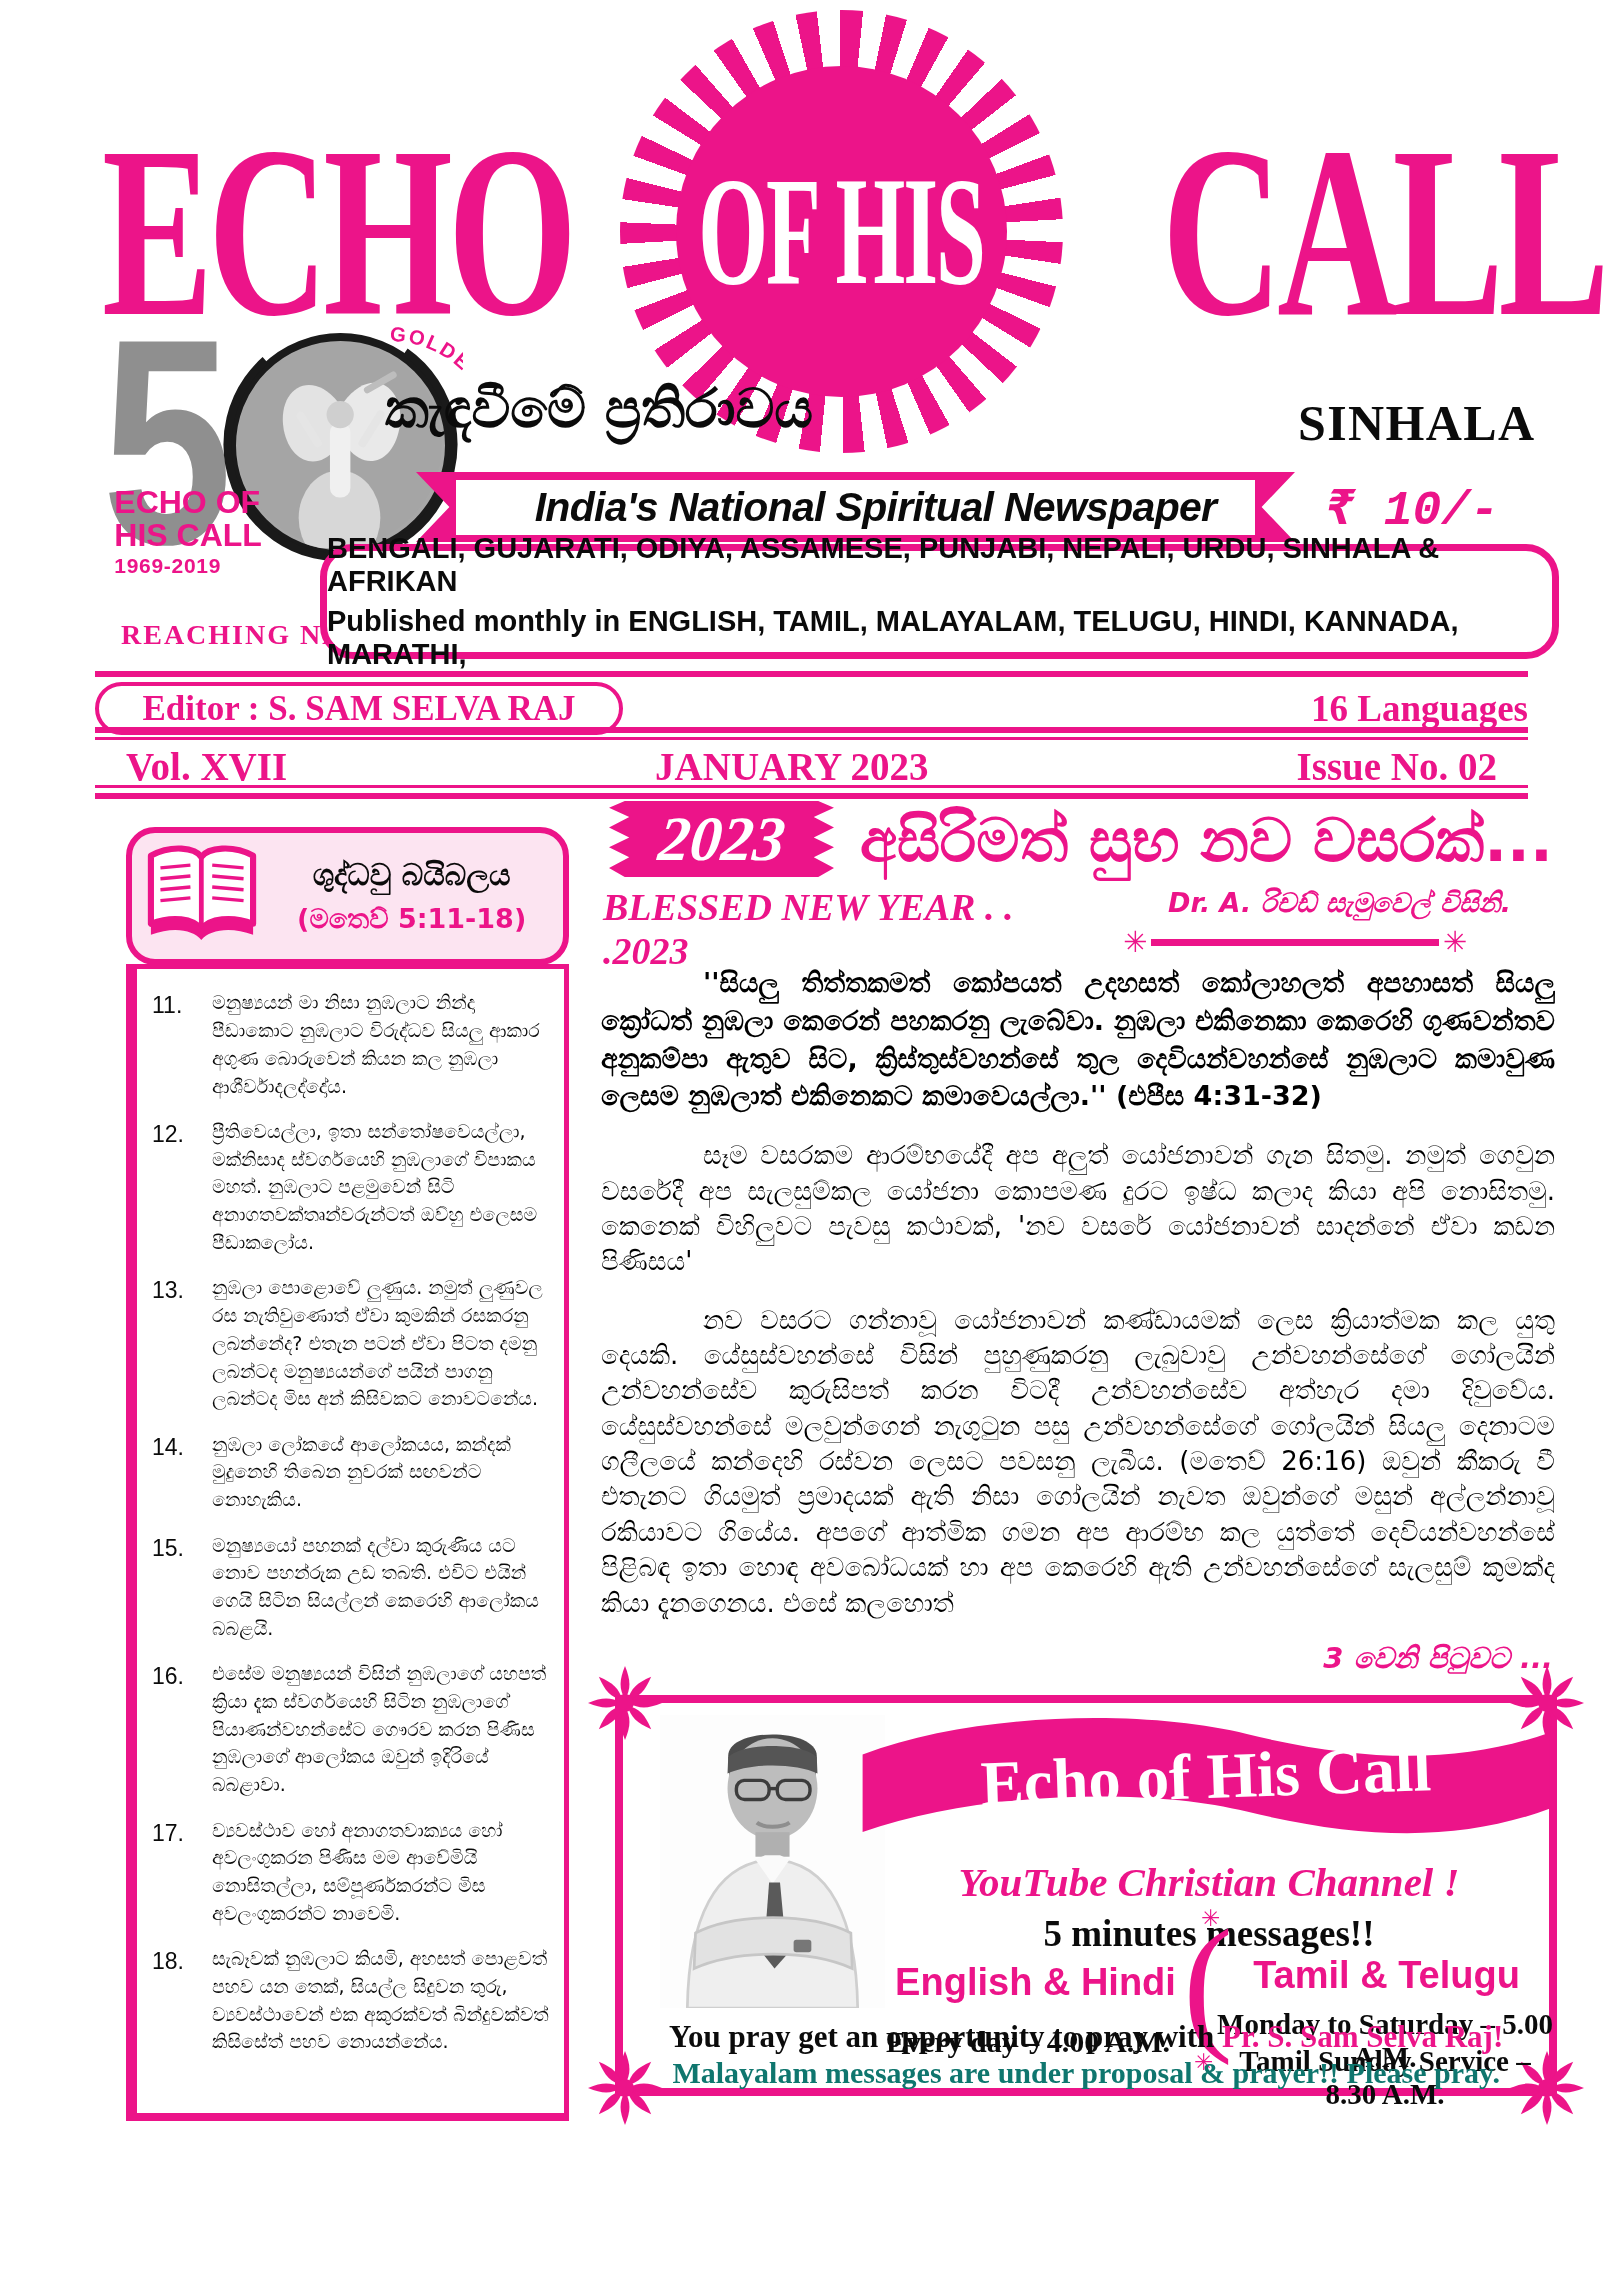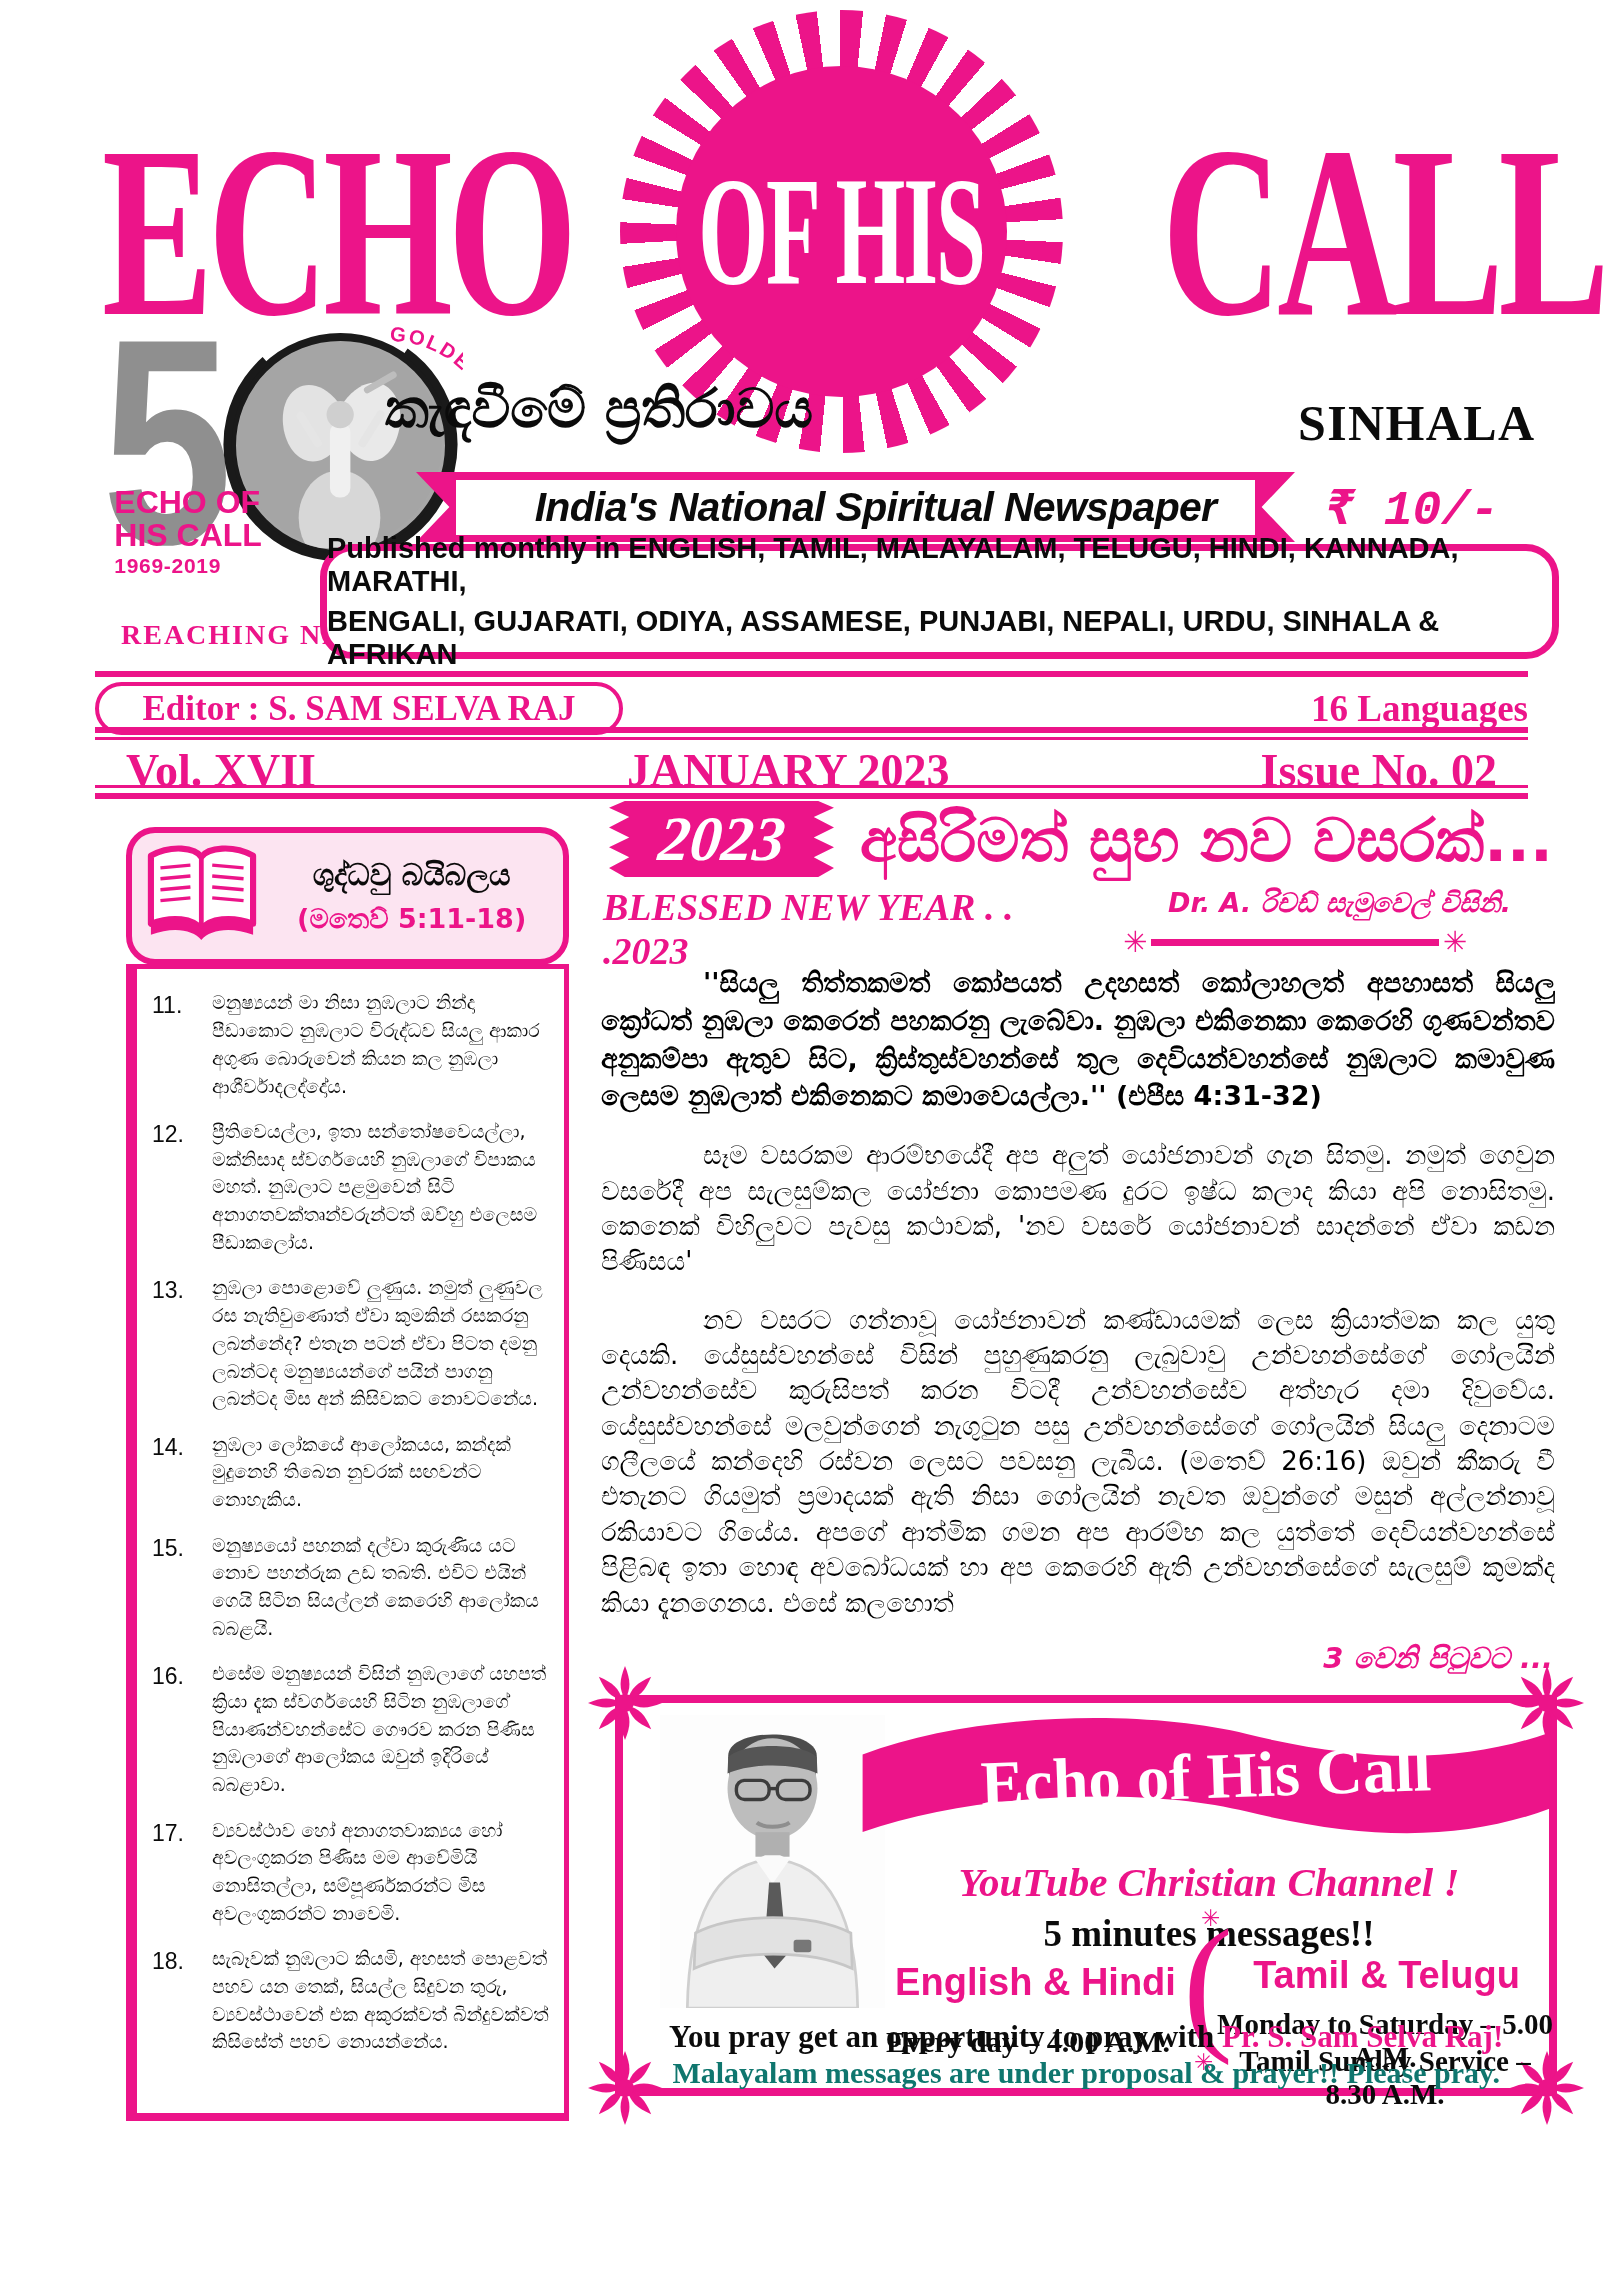--- a/index.html
+++ b/index.html
@@ -66,21 +66,21 @@
 
   
   .rule{position:absolute;left:95px;width:1433px;background:var(--pink);}
   .editor-pill{position:absolute;left:95px;top:682px;width:528px;height:53px;
     border:4.8px solid var(--pink);border-radius:27px;display:flex;align-items:center;justify-content:center;}
   .editor-pill span{color:var(--pink);font-family:"Liberation Serif",serif;font-weight:bold;font-size:35px;}
   .languages{position:absolute;left:1227px;top:687px;width:301px;text-align:right;
     color:var(--pink);font-family:"Liberation Serif",serif;font-weight:bold;font-size:37px;}
   .issue-row{position:absolute;left:95px;top:744px;width:1433px;display:flex;
     justify-content:space-between;padding:0 31px;}
-  .issue-row span{color:var(--pink);font-family:"Liberation Serif",serif;font-weight:bold;font-size:46px;}
+  .issue-row span{color:var(--pink);font-family:"Liberation Serif",serif;font-weight:bold;font-size:39px;}
 
   
   .sb-header{position:absolute;left:126px;top:827px;width:443px;height:138px;
     background:var(--lightpink);border:6.1px solid var(--pink);border-radius:29px;
     display:flex;align-items:center;padding:0 12.3px;gap:12.3px;overflow:hidden;}
   .sb-head-text{flex:1;text-align:center;}
   .sb-title{color:#0b0b0b;font-weight:bold;font-size:30px;font-family:"DejaVu Sans",sans-serif;}
   .sb-ref{color:var(--pink);font-weight:bold;font-size:27px;margin-top:10px;
     font-family:"DejaVu Sans",sans-serif;}
   .sb-verses{position:absolute;left:126px;top:964px;width:443px;height:1157px;
@@ -199,22 +199,22 @@
   <div class="sinhala-label">SINHALA</div>
 
   <div class="ribbon">
     <div class="ribbon-inner">
       <span class="ribbon-text">India's National Spiritual Newspaper</span>
     </div>
   </div>
   <div class="price">₹ 10/-</div>
 
   <div class="published">
+    <div>BENGALI, GUJARATI, ODIYA, ASSAMESE, PUNJABI, NEPALI, URDU, SINHALA &amp; AFRIKAN</div>
     <div>Published monthly in ENGLISH, TAMIL, MALAYALAM, TELUGU, HINDI, KANNADA, MARATHI,</div>
-    <div>BENGALI, GUJARATI, ODIYA, ASSAMESE, PUNJABI, NEPALI, URDU, SINHALA &amp; AFRIKAN</div>
   </div>
 
   <div class="rule" style="top:671px;height:6.1px;"></div>
   <div class="editor-pill">
     <span>Editor : S. SAM SELVA RAJ</span>
   </div>
   <div class="languages">16 Languages</div>
 
   <div class="rule" style="top:727px;height:6.1px;"></div>
   <div class="rule" style="top:737px;height:2.7px;"></div>

